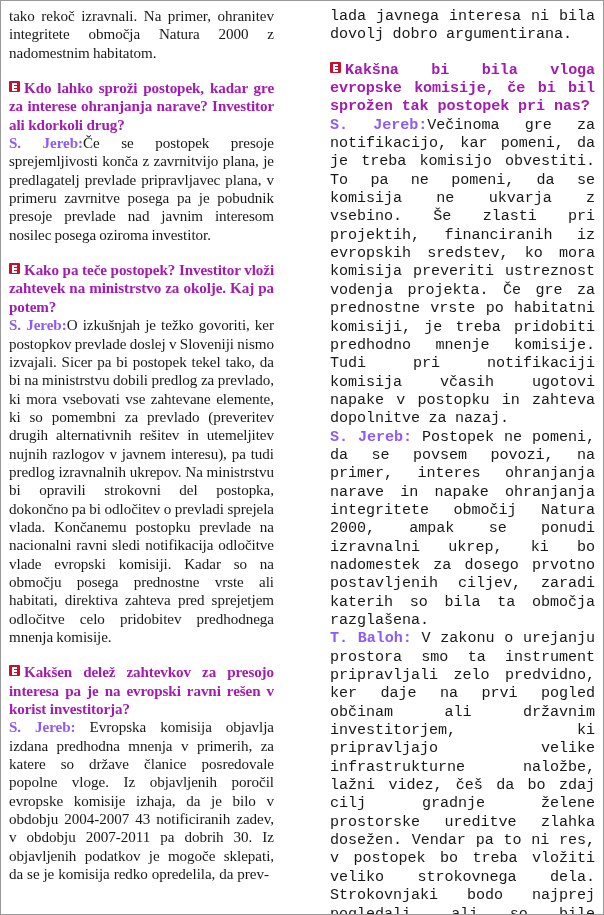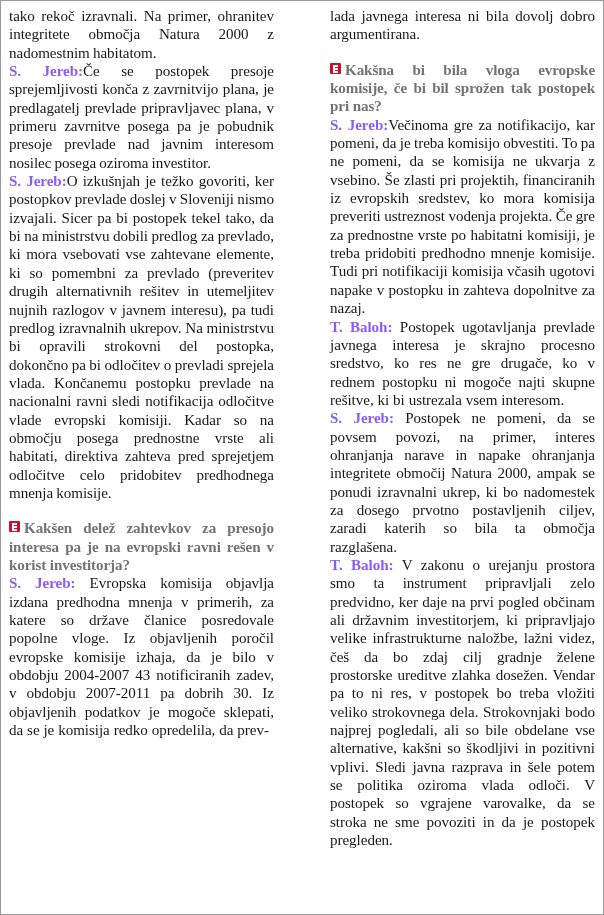--- a/index.html
+++ b/index.html
@@ -28,21 +28,21 @@
     padding: 6px 8px 16px 8px;
     gap: 32px;
   }
   .col {
     width: 50%;
     box-sizing: border-box;
     display: flex;
     flex-direction: column;
   }
   .col-left  { padding-right: 12px; }
-  .col-right { padding-left: 12px; }
+  .col-right { padding-left: 12px; font-family: Liberation Mono, monospace; }
 
   
   .para {
     margin: 0;
     font-size: 15.1px;
     line-height: 18.35px;
     text-align: justify;
     text-justify: inter-word;
     hyphens: manual;
     color: #181818;
@@ -52,21 +52,21 @@
   .para.loose { word-spacing: 0.2px; }
 
   
   .qblock {
     margin: 0;
     font-size: 15.1px;
     line-height: 18.35px;
     font-weight: bold;
     text-align: justify;
     text-justify: inter-word;
-    color: #737373;
+    color: #a21caf;
     letter-spacing: -0.1px;
   }
   .q-gap-before { margin-top: 17px; }
 
   .qmark {
     display: inline-block;
     width: 11px;
     height: 11px;
     background: #c8102e;
     color: #ffffff;
@@ -105,44 +105,48 @@
 </head>
 <body>
 
 <div class="page">
   <div class="columns">
 
     <div class="col col-left">
 
       <p class="para tight">tako rekoč izravnali. Na primer, ohranitev integritete območja Natura 2000 z nadomestnim habitatom.</p>
 
+      <div class="qblock q-gap-before">
+        <span class="qmark"><i></i></span><span>Kdo lahko sproži postopek, kadar gre za interese ohranjanja narave? Investitor ali kdorkoli drug?</span>
+      </div>
       <p class="para tight"><span class="speaker">S. Jereb:</span><span class="answer">Če se postopek presoje sprejemljivosti konča z zavrnitvijo plana, je predlagatelj prevlade pripravljavec plana, v primeru zavrnitve posega pa je pobudnik presoje prevlade nad javnim interesom nosilec posega oziroma investitor.</span></p>
 
+      <div class="qblock q-gap-before">
+        <span class="qmark"><i></i></span><span>Kako pa teče postopek? Investitor vloži zahtevek na ministrstvo za okolje. Kaj pa potem?</span>
+      </div>
       <p class="para tight"><span class="speaker">S. Jereb:</span><span class="answer">O izkušnjah je težko govoriti, ker postopkov prevlade doslej v Sloveniji nismo izvajali. Sicer pa bi postopek tekel tako, da bi na ministrstvu dobili predlog za prevlado, ki mora vsebovati vse zahtevane elemente, ki so pomembni za prevlado (preveritev drugih alternativnih rešitev in utemeljitev nujnih razlogov v javnem interesu), pa tudi predlog izravnalnih ukrepov. Na ministrstvu bi opravili strokovni del postopka, dokončno pa bi odločitev o prevladi sprejela vlada. Končanemu postopku prevlade na nacionalni ravni sledi notifikacija odločitve vlade evropski komisiji. Kadar so na območju posega prednostne vrste ali habitati, direktiva zahteva pred sprejetjem odločitve celo pridobitev predhodnega mnenja komisije.</span></p>
 
       <div class="qblock q-gap-before">
         <span class="qmark"><i></i></span><span>Kakšen delež zahtevkov za presojo interesa pa je na evropski ravni rešen v korist investitorja?</span>
       </div>
       <p class="para loose"><span class="speaker">S. Jereb:</span>
         <span class="answer">Evropska komisija objavlja izdana predhodna mnenja v primerih, za katere so države članice posredovale popolne vloge. Iz objavljenih poročil evropske komisije izhaja, da je bilo v obdobju 2004-2007 43 notificiranih zadev, v obdobju 2007-2011 pa dobrih 30. Iz objavljenih podatkov je mogoče sklepati, da se je komisija redko opredelila, da prev-</span></p>
 
       <div class="flex-fill"></div>
     </div>
 
     <div class="col col-right">
 
       <p class="para tight">lada javnega interesa ni bila dovolj dobro argumentirana.</p>
 
       <div class="qblock q-gap-before">
         <span class="qmark"><i></i></span><span>Kakšna bi bila vloga evropske komisije, če bi bil sprožen tak postopek pri nas?</span>
       </div>
       <p class="para tight"><span class="speaker">S. Jereb:</span><span class="answer">Večinoma gre za notifikacijo, kar pomeni, da je treba komisijo obvestiti. To pa ne pomeni, da se komisija ne ukvarja z vsebino. Še zlasti pri projektih, financiranih iz evropskih sredstev, ko mora komisija preveriti ustreznost vodenja projekta. Če gre za prednostne vrste po habitatni komisiji, je treba pridobiti predhodno mnenje komisije. Tudi pri notifikaciji komisija včasih ugotovi napake v postopku in zahteva dopolnitve za nazaj.</span></p>
 
-      <p class="para loose"><span class="speaker">T. Baloh:</span>
-        <span class="answer">Postopek ugotavljanja prevlade javnega interesa je skrajno procesno sredstvo, ko res ne gre drugače, ko v rednem postopku ni mogoče najti skupne rešitve, ki bi ustrezala vsem interesom.</span></p>
 
       <p class="para loose"><span class="speaker">S. Jereb:</span>
         <span class="answer">Postopek ne pomeni, da se povsem povozi, na primer, interes ohranjanja narave in napake ohranjanja integritete območij Natura 2000, ampak se ponudi izravnalni ukrep, ki bo nadomestek za dosego prvotno postavljenih ciljev, zaradi katerih so bila ta območja razglašena.</span></p>
 
       <p class="para loose"><span class="speaker">T. Baloh:</span>
         <span class="answer">V zakonu o urejanju prostora smo ta instrument pripravljali zelo predvidno, ker daje na prvi pogled občinam ali državnim investitorjem, ki pripravljajo velike infrastrukturne naložbe, lažni videz, češ da bo zdaj cilj gradnje želene prostorske ureditve zlahka dosežen. Vendar pa to ni res, v postopek bo treba vložiti veliko strokovnega dela. Strokovnjaki bodo najprej pogledali, ali so bile obdelane vse alternative, kakšni so škodljivi in pozitivni vplivi. Sledi javna razprava in šele potem se politika oziroma vlada odloči. V postopek so vgrajene varovalke, da se stroka ne sme povoziti in da je postopek pregleden.</span></p>
 
       <div class="flex-fill"></div>
     </div>
 

